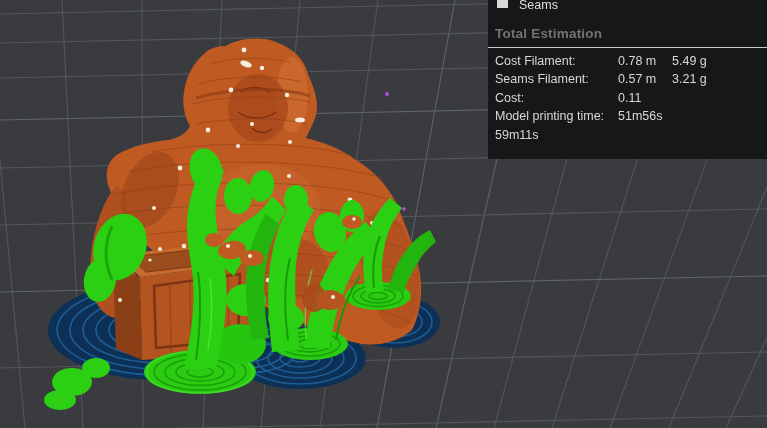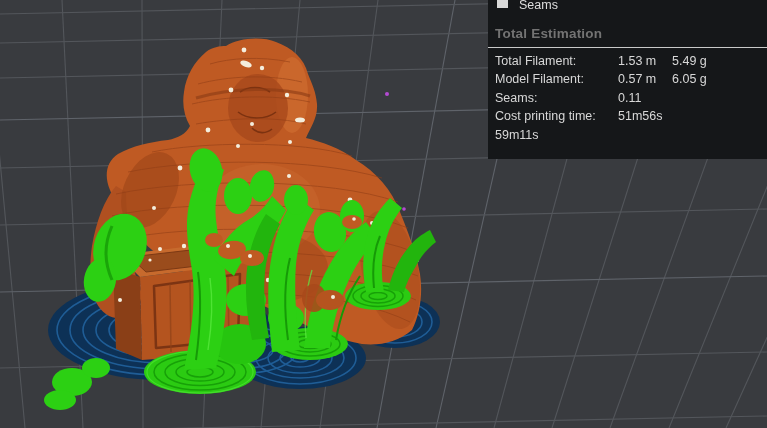--- a/index.html
+++ b/index.html
@@ -263,36 +263,36 @@
 
   <div class="est-panel">
     <div class="legend-item">
       <span class="swatch"></span>
       <span class="legend-label">Seams</span>
     </div>
     <div class="est-title">Total Estimation</div>
     <div class="est-divider"></div>
     <div class="est-rows">
       <div class="est-row">
-        <span class="lbl">Total Filament:</span>
-        <span class="v1">1.53 m</span>
+        <span class="lbl">Cost Filament:</span>
+        <span class="v1">0.78 m</span>
         <span class="v2">5.49 g</span>
       </div>
       <div class="est-row">
-        <span class="lbl">Model Filament:</span>
+        <span class="lbl">Seams Filament:</span>
         <span class="v1">0.57 m</span>
-        <span class="v2">6.05 g</span>
-      </div>
-      <div class="est-row">
-        <span class="lbl">Seams:</span>
+        <span class="v2">3.21 g</span>
+      </div>
+      <div class="est-row">
+        <span class="lbl">Cost:</span>
         <span class="v1">0.11</span>
         <span class="v2"></span>
       </div>
       <div class="est-row">
-        <span class="lbl">Cost printing time:</span>
+        <span class="lbl">Model printing time:</span>
         <span class="v1">51m56s</span>
         <span class="v2"></span>
       </div>
       <div class="est-row">
         <span class="v1">59m11s</span>
         <span class="v2"></span>
       </div>
     </div>
   </div>
 </div>

